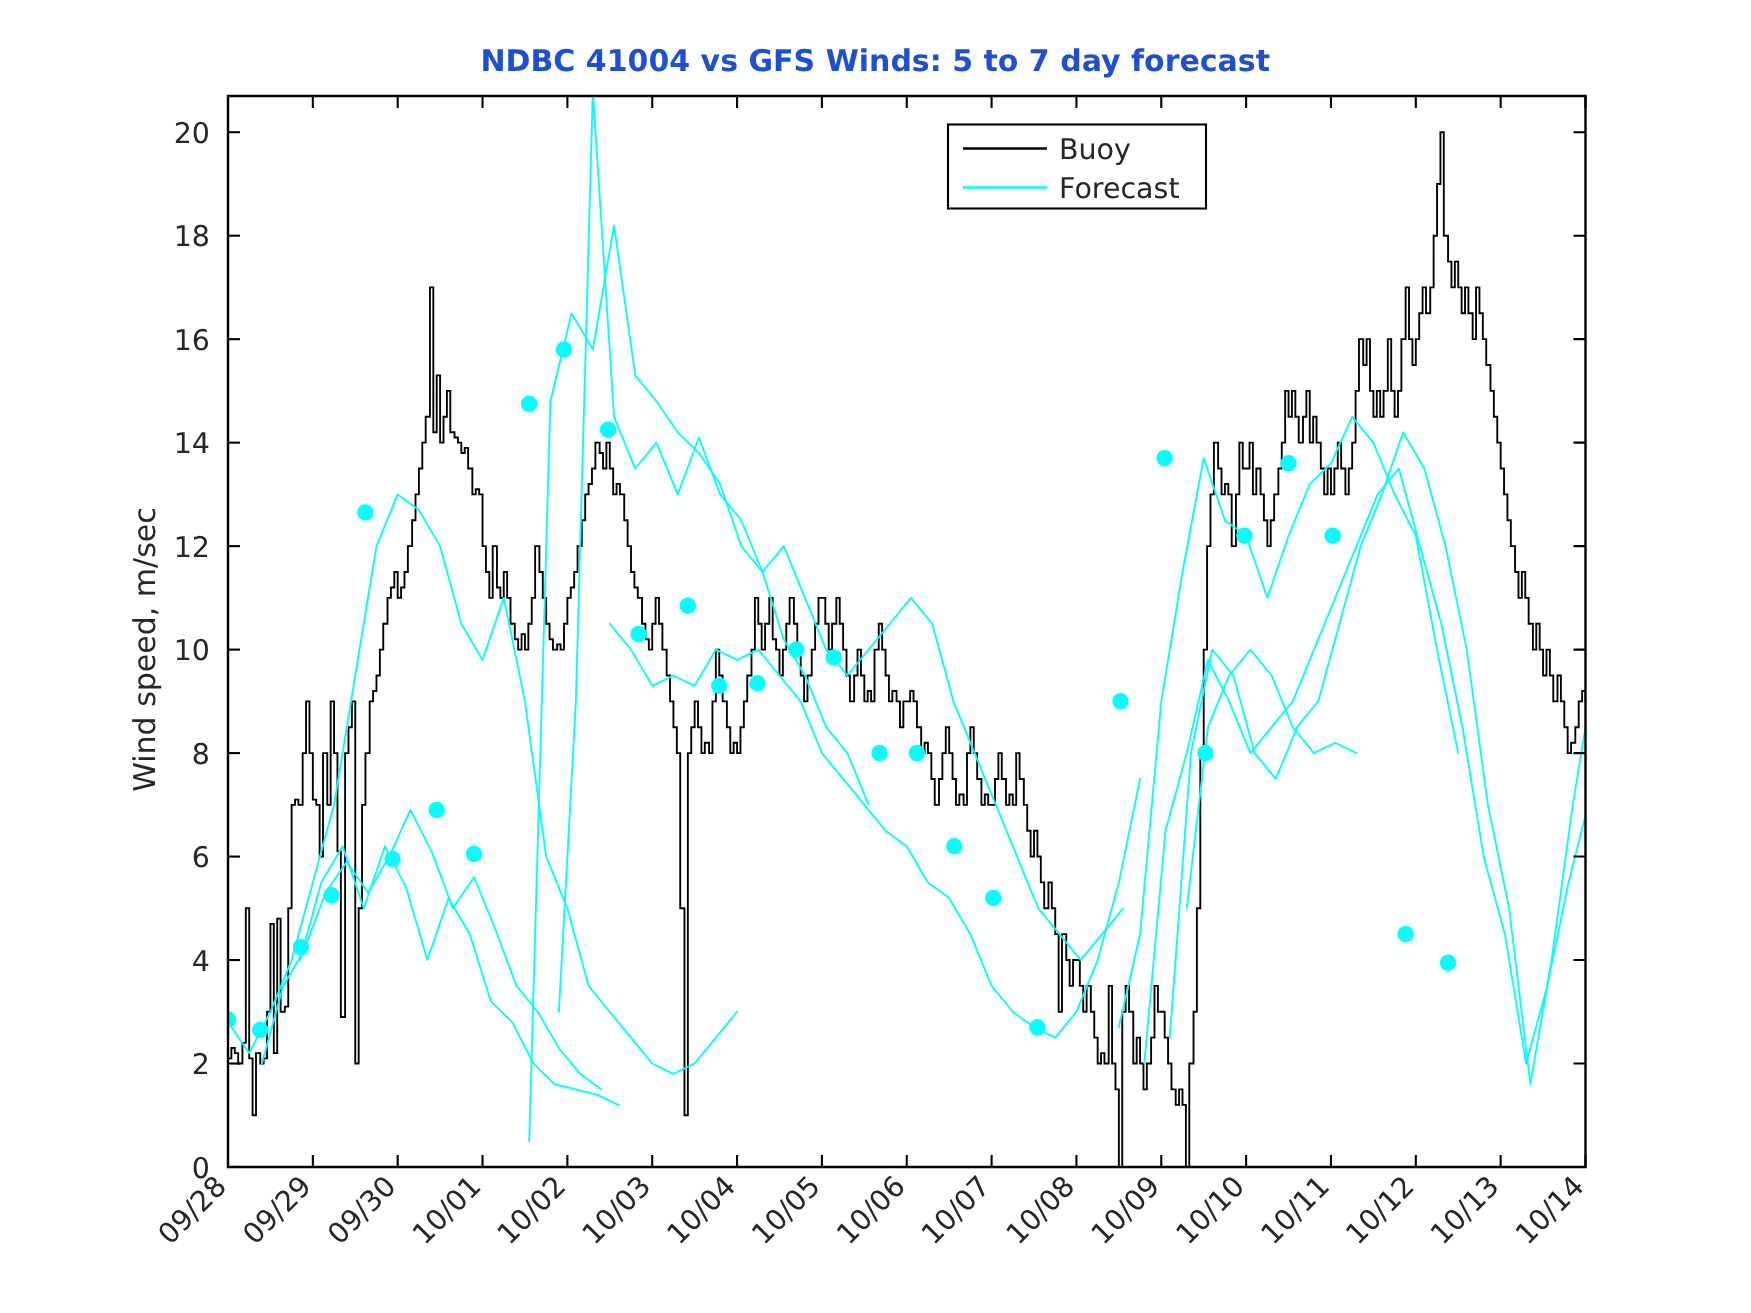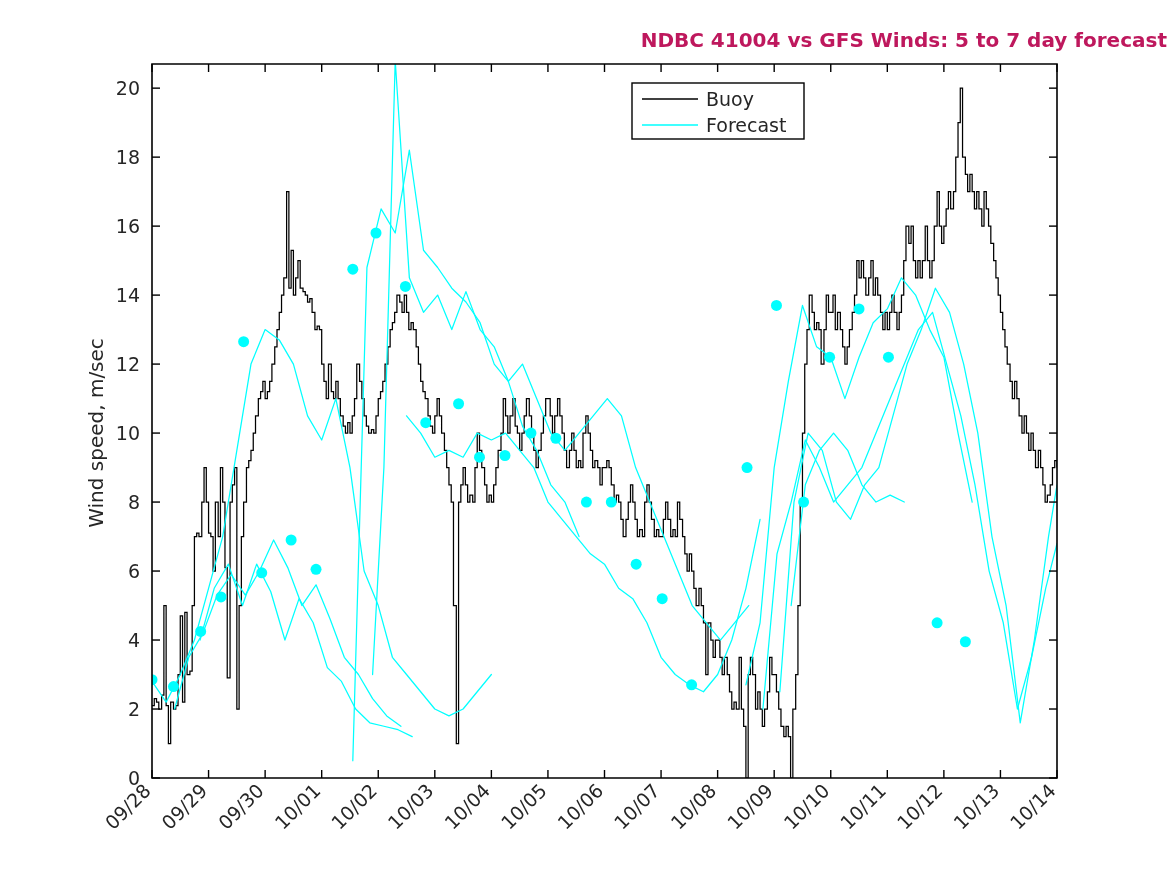--- a/index.html
+++ b/index.html
@@ -17,25 +17,25 @@
     position: relative;
     width: 1167px;
     height: 875px;
     background: #ffffff;
   }
   #chart-title {
     position: absolute;
     left: 0;
     top: 28px;
     width: 1167px;
-    text-align: right;
+    text-align: center;
     font-family: "DejaVu Sans", sans-serif;
     font-size: 20px;
     font-weight: bold;
-    color: #be185d;
+    color: #1d4ed8;
     letter-spacing: 0px;
   }
   #ylabel {
     position: absolute;
     left: -264px;
     top: 421px;
     width: 720px;
     text-align: center;
     transform: rotate(-90deg);
     transform-origin: center center;

